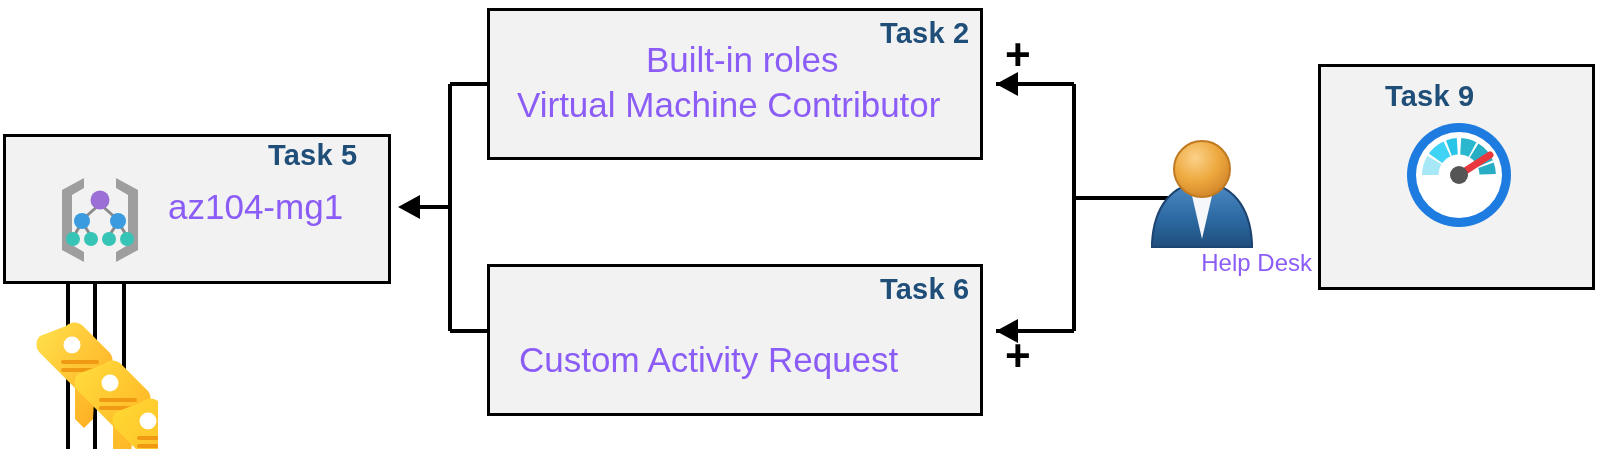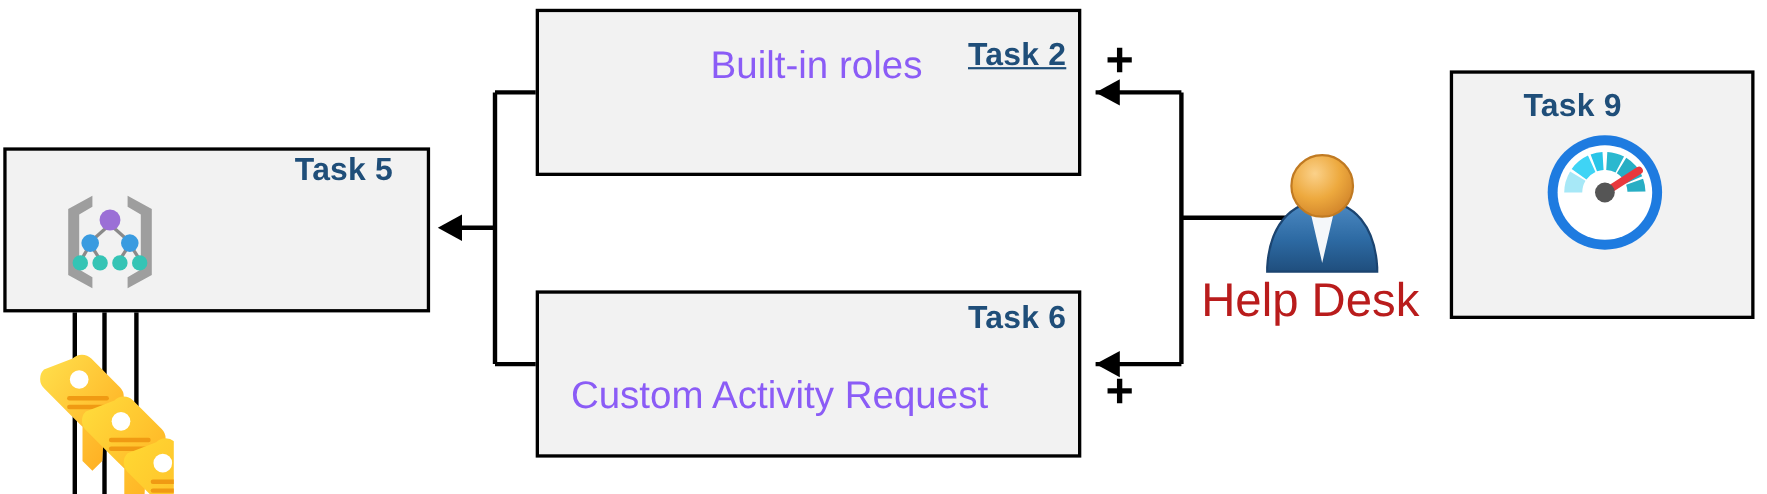--- a/index.html
+++ b/index.html
@@ -42,23 +42,23 @@
   .plus {
     position: absolute;
     color: #000000;
     font-size: 44px;
     font-weight: bold;
     line-height: 1;
     font-family: "Liberation Sans", sans-serif;
   }
   .caption {
     position: absolute;
-    color: #b91c1c;
-    font-size: 43px;
-    text-align: left;
+    color: #8b5cf6;
+    font-size: 24px;
+    text-align: right;
     white-space: nowrap;
   }
   svg.overlay {
     position: absolute;
     left: 0;
     top: 0;
     width: 1606px;
     height: 449px;
     pointer-events: none;
   }
@@ -99,20 +99,21 @@
       <polygon points="398,207 420,195 420,219"></polygon>
       <polygon points="68,225 57,247 79,247"></polygon>
       <polygon points="95,228 84,250 106,250"></polygon>
       <polygon points="124,243 113,265 135,265"></polygon>
     </g>
   </svg>
 
   <div class="box" style="left:3px; top:134px; width:388px; height:150px;">
   </div>
   <div class="task-label" style="left:268px; top:139px;">Task 5</div>
+  <div class="body-text" style="left:168px; top:187px;">az104-mg1</div>
 
   <svg class="icon-abs" style="left:46px; top:172px;" width="108" height="100" viewBox="0 0 108 100">
 
     <path d="M38 6 L16 18 L16 78 L38 90 L38 80 L26 73 L26 23 L38 16 Z" fill="#9E9E9E"></path>
 
     <path d="M70 6 L92 18 L92 78 L70 90 L70 80 L82 73 L82 23 L70 16 Z" fill="#9E9E9E"></path>
 
     <g stroke="#8A8A8A" stroke-width="3" fill="none">
       <line x1="54" y1="32" x2="36" y2="48"></line>
       <line x1="54" y1="32" x2="72" y2="48"></line>
@@ -125,22 +126,23 @@
     <circle cx="36" cy="49" r="8" fill="#3A9BE0"></circle>
     <circle cx="72" cy="49" r="8" fill="#3A9BE0"></circle>
     <circle cx="27" cy="67" r="7" fill="#35C4B5"></circle>
     <circle cx="45" cy="67" r="7" fill="#35C4B5"></circle>
     <circle cx="63" cy="67" r="7" fill="#35C4B5"></circle>
     <circle cx="81" cy="67" r="7" fill="#35C4B5"></circle>
   </svg>
 
   <div class="box" style="left:487px; top:8px; width:496px; height:152px;">
   </div>
-  <div class="task-label" style="left:880px; top:34px;text-decoration:underline;">Task 2</div>
+  <div class="task-label" style="left:880px; top:17px;">Task 2</div>
   <div class="body-text" style="left:646px; top:40px;">Built-in roles</div>
+  <div class="body-text" style="left:517px; top:85px;">Virtual Machine Contributor</div>
 
   <div class="box" style="left:487px; top:264px; width:496px; height:152px;">
   </div>
   <div class="task-label" style="left:880px; top:273px;">Task 6</div>
   <div class="body-text" style="left:519px; top:340px;">Custom Activity Request</div>
 
   <div class="plus" style="left:1005px; top:33px;">+</div>
   <div class="plus" style="left:1005px; top:334px;">+</div>
 
   <svg class="icon-abs" style="left:1128px; top:139px;" width="148" height="120" viewBox="0 0 148 120">

